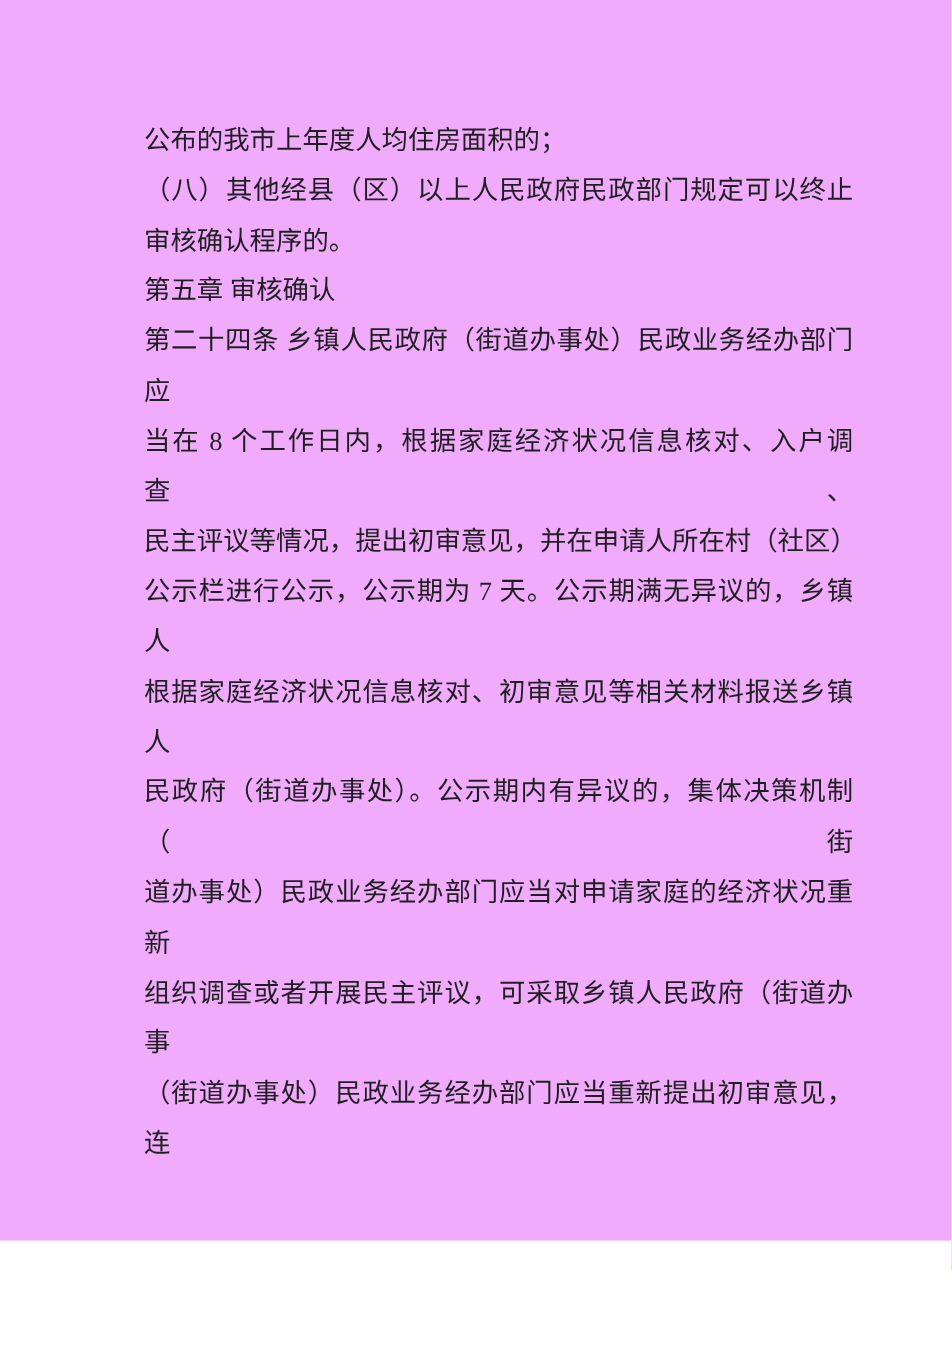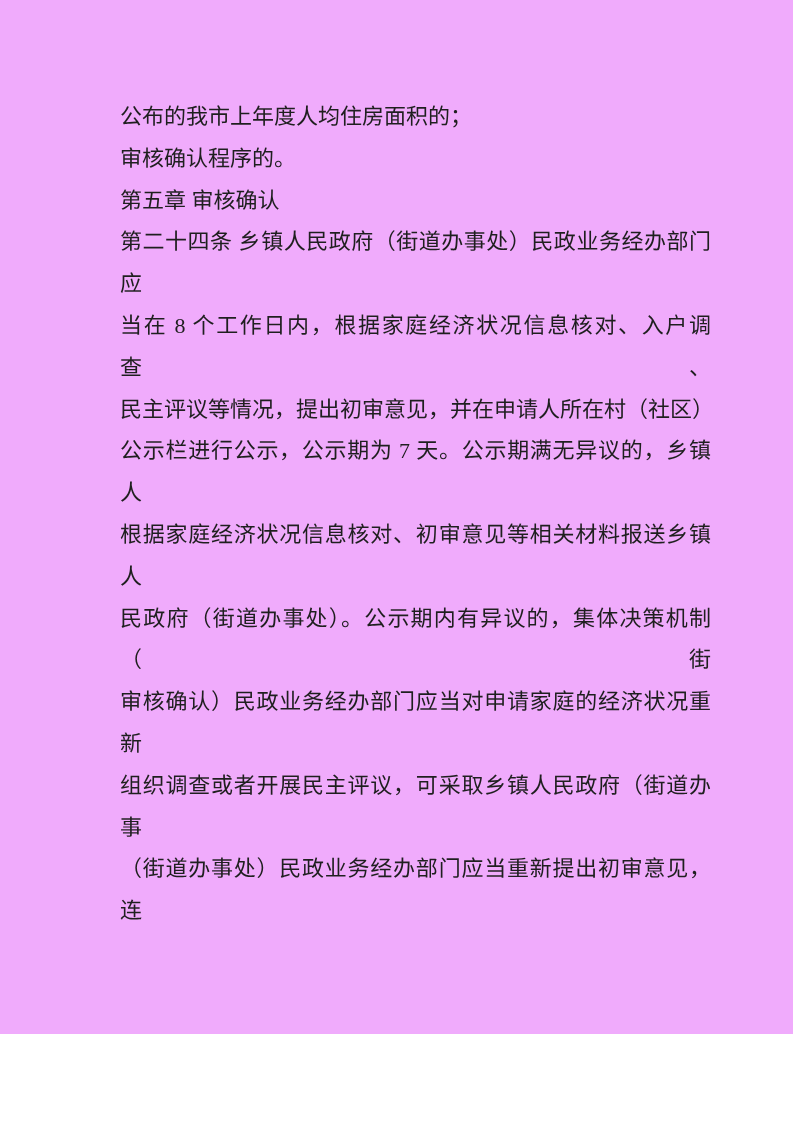--- a/index.html
+++ b/index.html
@@ -37,26 +37,27 @@
     text-align: left;
     text-align-last: left;
   }
 </style>
 </head>
 <body>
 
 <div class="page">
   <div class="textblock">
     <div class="line short">公布的我市上年度人均住房面积的；</div>
+    <div class="line full">（八）其他经县（区）以上人民政府民政部门规定可以终止</div>
     <div class="line short">审核确认程序的。</div>
     <div class="line short">第五章 审核确认</div>
     <div class="line full">第二十四条 乡镇人民政府（街道办事处）民政业务经办部门应</div>
     <div class="line full">当在 8 个工作日内，根据家庭经济状况信息核对、入户调查、</div>
     <div class="line full">民主评议等情况，提出初审意见，并在申请人所在村（社区）</div>
     <div class="line full">公示栏进行公示，公示期为 7 天。公示期满无异议的，乡镇人</div>
     <div class="line full">根据家庭经济状况信息核对、初审意见等相关材料报送乡镇人</div>
     <div class="line full">民政府（街道办事处）。公示期内有异议的，集体决策机制（街</div>
-    <div class="line full">审核确认）民政业务经办部门应当对申请家庭的经济状况重新</div>
+    <div class="line full">道办事处）民政业务经办部门应当对申请家庭的经济状况重新</div>
     <div class="line full">组织调查或者开展民主评议，可采取乡镇人民政府（街道办事</div>
     <div class="line full">（街道办事处）民政业务经办部门应当重新提出初审意见，连</div>
 
   </div>
 </div>
 
 </body></html>

